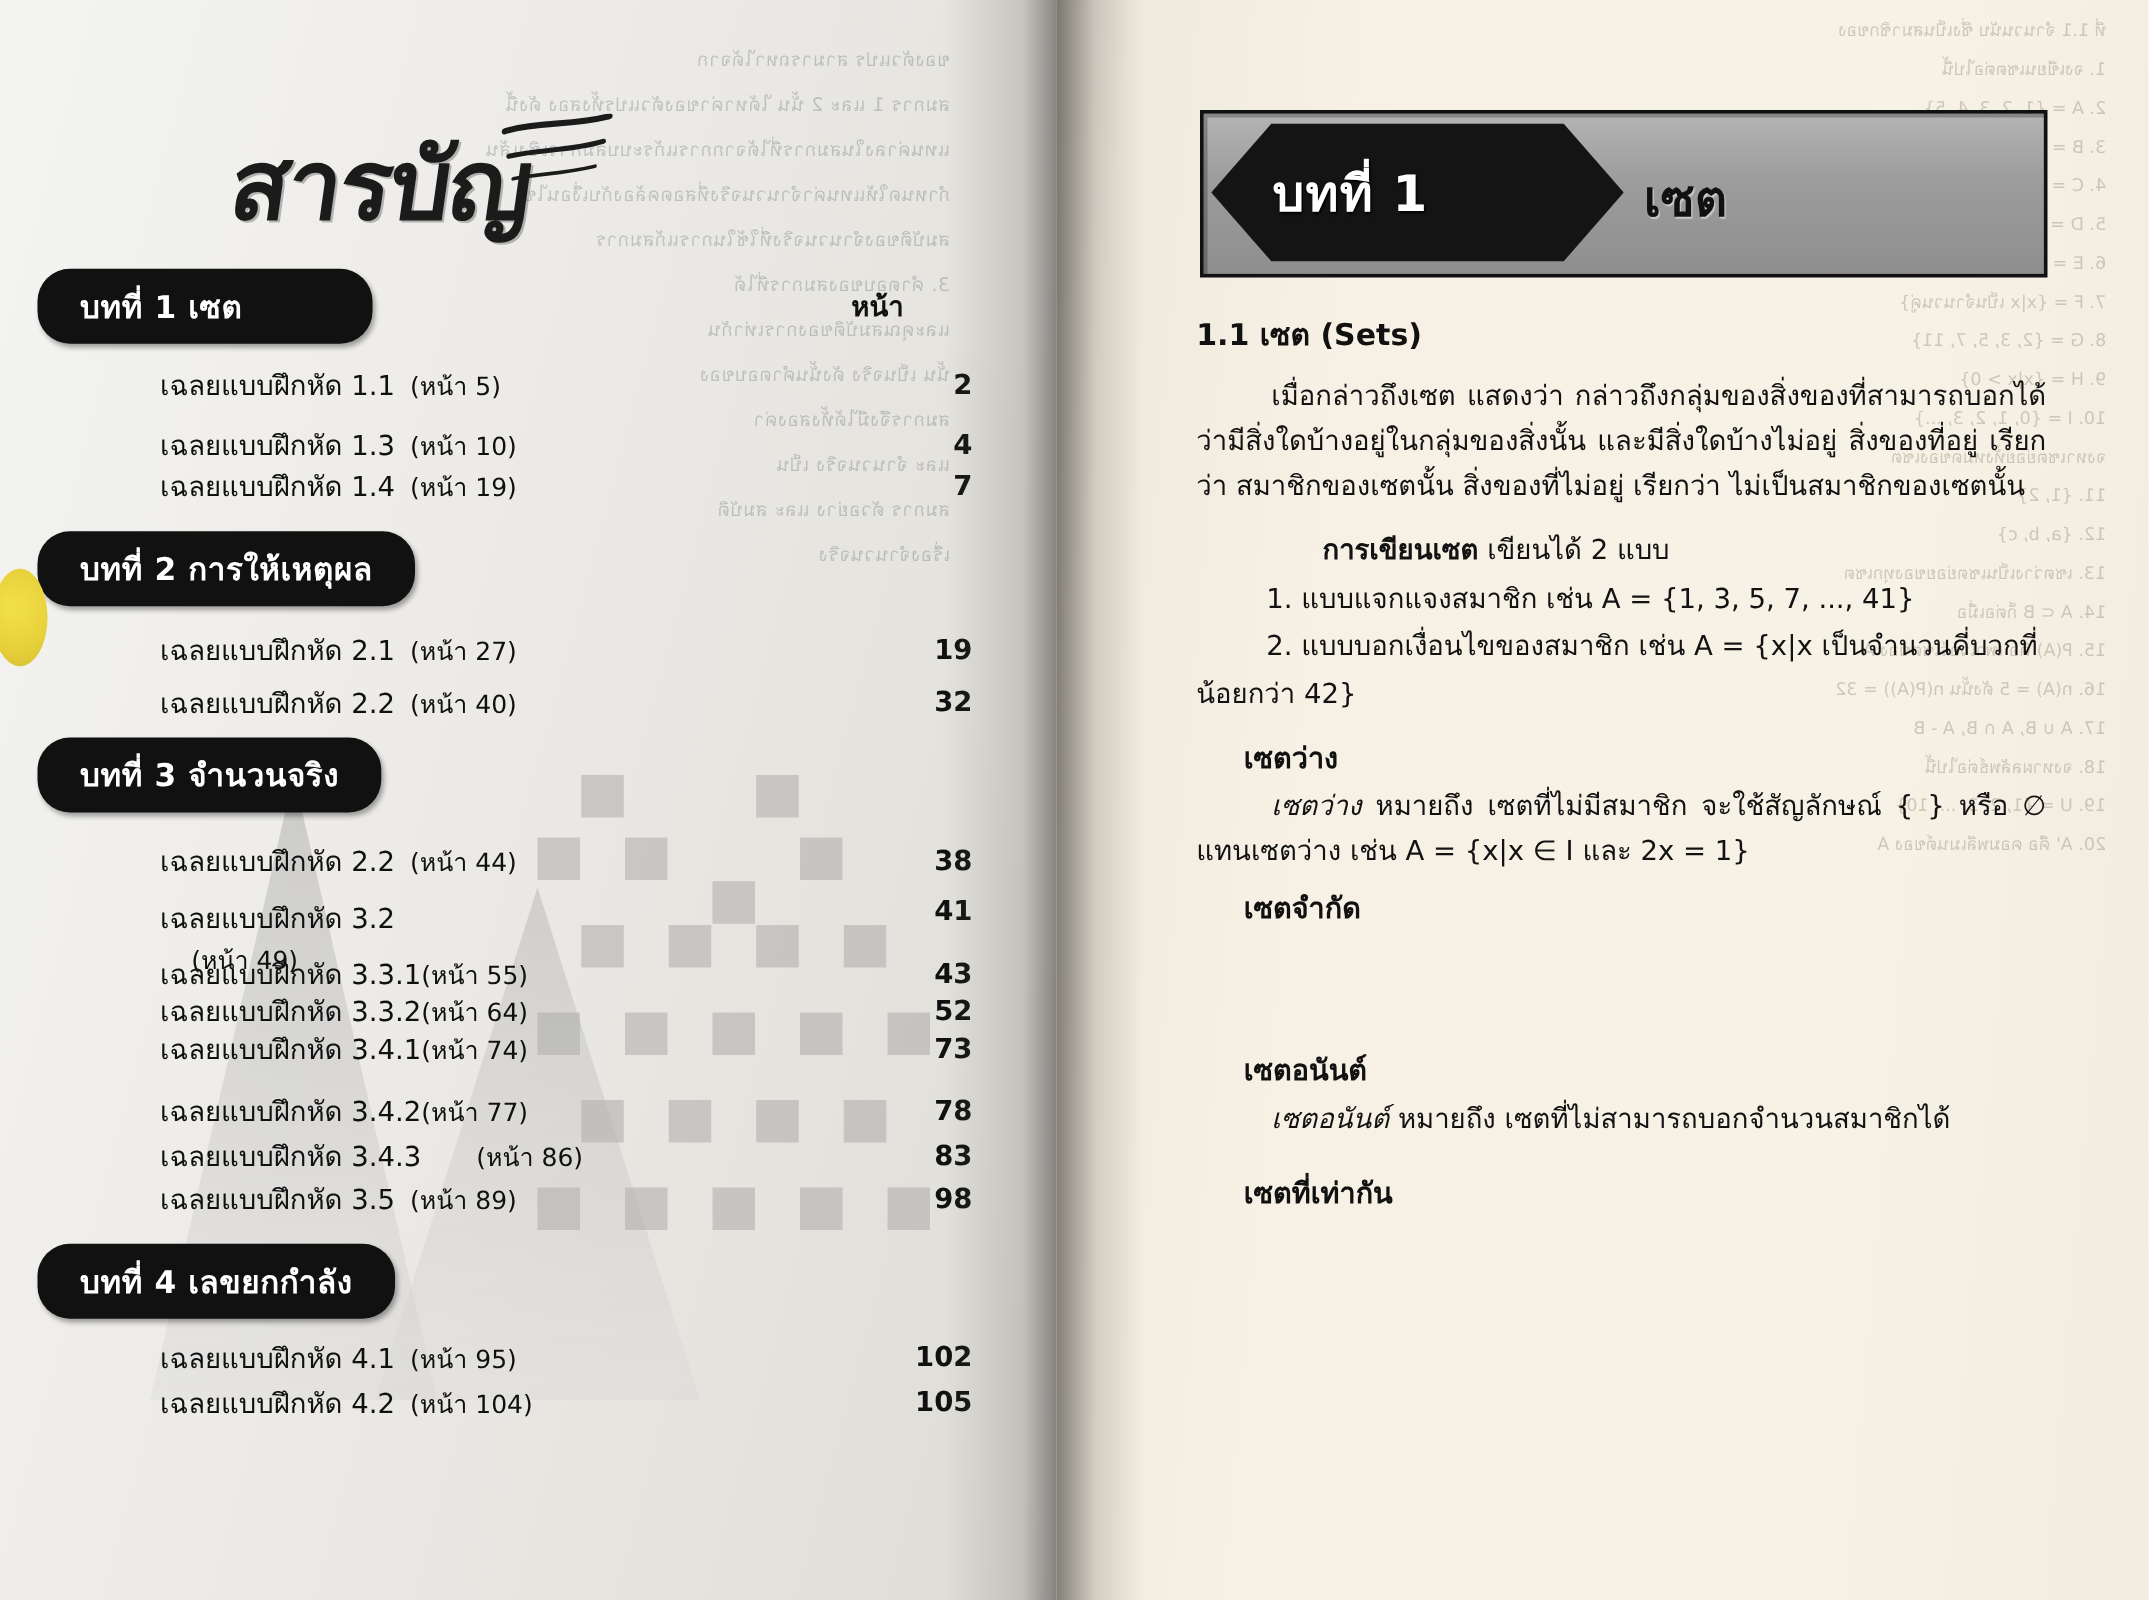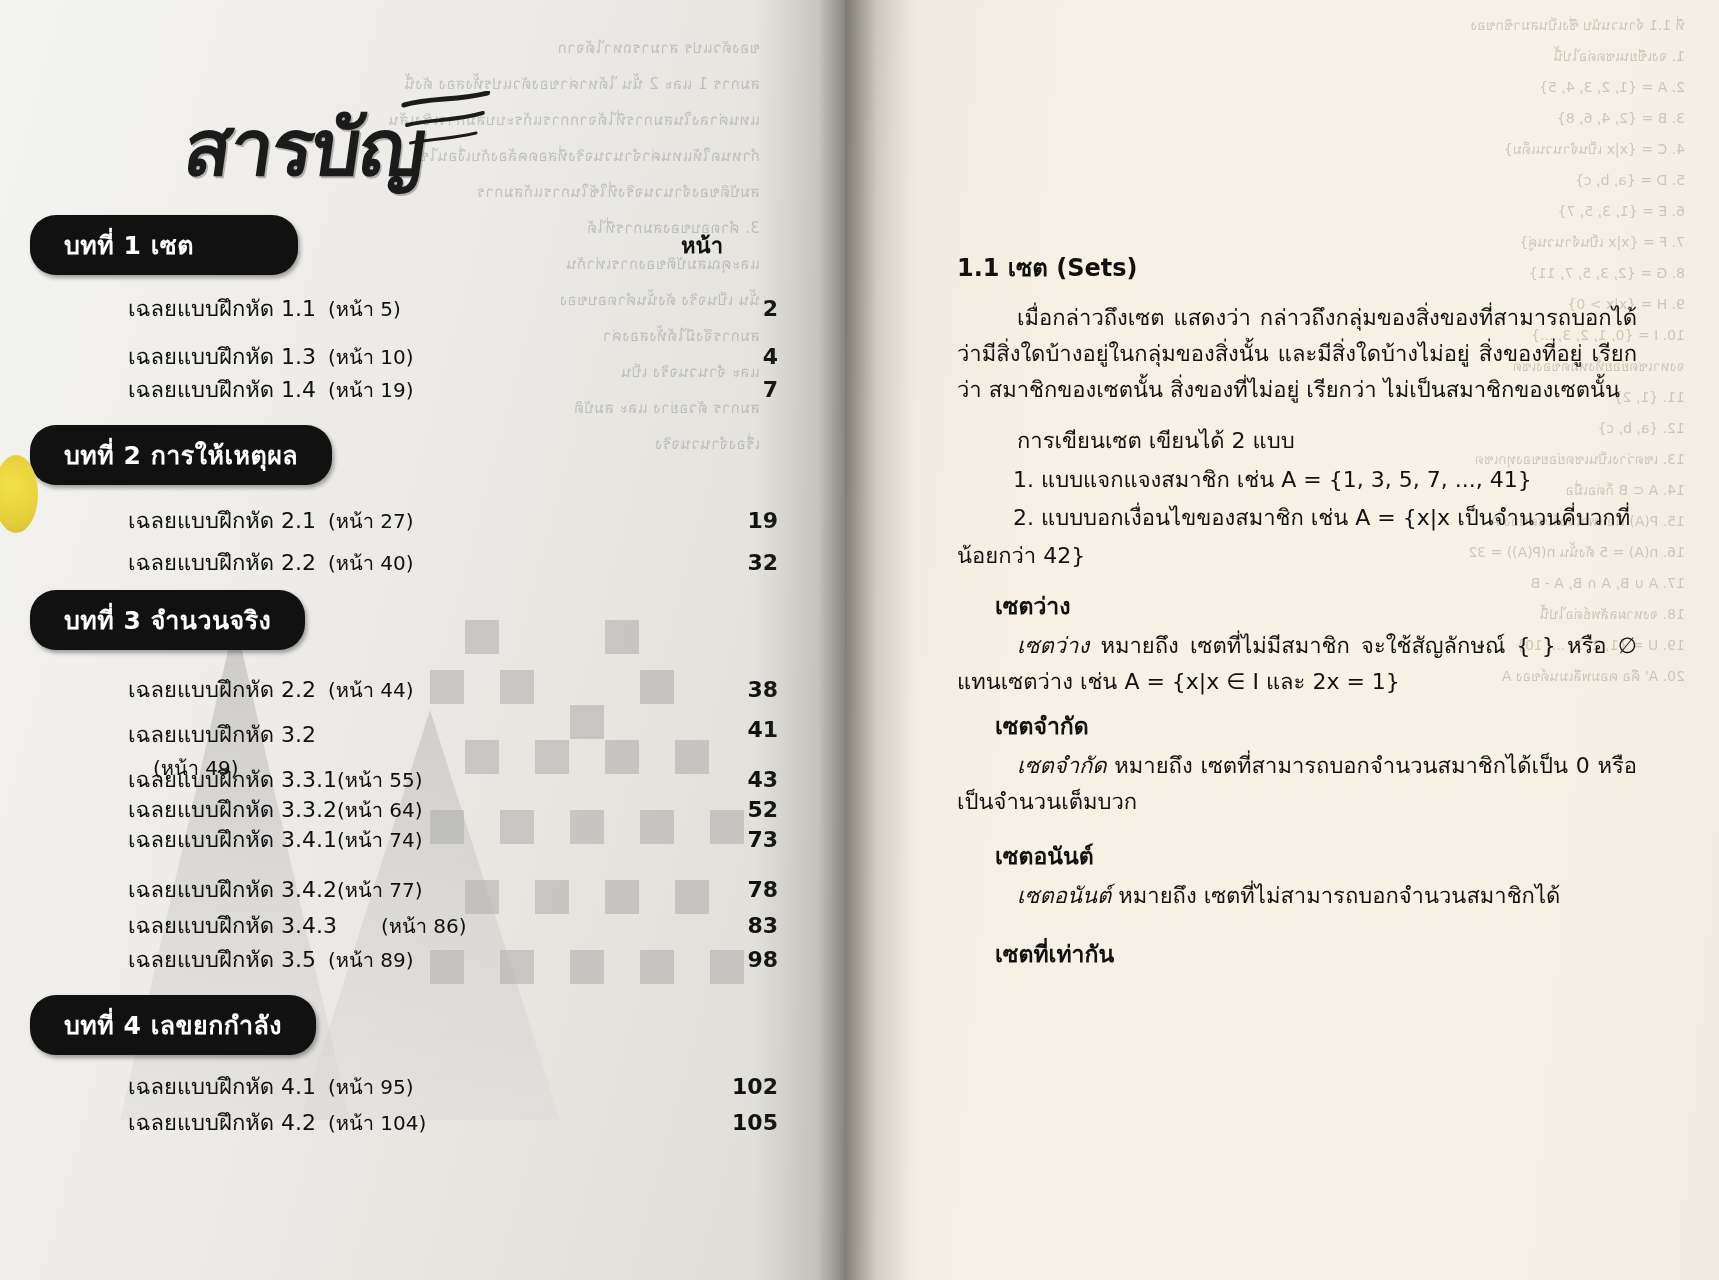--- a/index.html
+++ b/index.html
@@ -127,21 +127,21 @@
     position:absolute;left:150px;
     font-size:23px;font-weight:bold;color:#111;
   }
   .para{
     position:absolute;left:112px;width:680px;
     font-size:22px;line-height:36px;color:#121212;
     text-align:justify;
   }
   .para.indent{text-indent:60px;}
   .ital{font-style:italic;}
-  .bold{font-weight:normal;}
+  .bold{font-weight:bold;margin-left:41px;}
   .list-item{
     position:absolute;left:168px;width:630px;
     font-size:22px;line-height:36px;color:#121212;
   }
   
   .gutter{
     position:absolute;left:845px;top:0;width:30px;height:1280px;
     background:linear-gradient(90deg,rgba(0,0,0,.75) 0%,rgba(90,85,75,.35) 55%,rgba(255,255,255,0) 100%);
     pointer-events:none;
   }
@@ -336,42 +336,46 @@
         <div>13. เซตว่างเป็นเซตย่อยของทุกเซต</div>
         <div>14. A ⊂ B ก็ต่อเมื่อ</div>
         <div>15. P(A) คือ เพาเวอร์เซตของ A</div>
         <div>16. n(A) = 5 ดังนั้น n(P(A)) = 32</div>
         <div>17. A ∪ B, A ∩ B, A - B</div>
         <div>18. จงหาผลลัพธ์ต่อไปนี้</div>
         <div>19. U = {1, 2, 3, ..., 10}</div>
         <div>20. A' คือ คอมพลีเมนต์ของ A</div>
       </div>
 
+    <div class="chapter-banner">
+      <svg class="chev" viewBox="0 0 330 114" preserveAspectRatio="none">
+        <polygon points="0,57 48,2 282,2 330,57 282,112 48,112" fill="#141414"></polygon>
+      </svg>
+      <div class="chev-label">บทที่ 1</div>
+      <div class="banner-topic">เซต</div>
+    </div>
 
     <div class="sec-head" style="top:248px">1.1 เซต (Sets)</div>
 
     <div class="para indent" style="top:300px">เมื่อกล่าวถึงเซต แสดงว่า กล่าวถึงกลุ่มของสิ่งของที่สามารถบอกได้ว่ามีสิ่งใดบ้างอยู่ในกลุ่มของสิ่งนั้น และมีสิ่งใดบ้างไม่อยู่ สิ่งของที่อยู่ เรียกว่า สมาชิกของเซตนั้น สิ่งของที่ไม่อยู่ เรียกว่า ไม่เป็นสมาชิกของเซตนั้น</div>
 
     <div class="para" style="top:423px;left:172px;width:620px">
       <span class="bold">การเขียนเซต</span><span> เขียนได้ 2 แบบ</span>
     </div>
 
     <div class="list-item" style="top:462px">1.   แบบแจกแจงสมาชิก เช่น A = {1, 3, 5, 7, ..., 41}</div>
     <div class="list-item" style="top:500px">2.   แบบบอกเงื่อนไขของสมาชิก เช่น A = {x|x เป็นจำนวนคี่บวกที่</div>
     <div class="para" style="top:538px">น้อยกว่า 42}</div>
 
     <div class="sub-head" style="top:588px">เซตว่าง</div>
     <div class="para indent" style="top:628px">
       <span class="ital">เซตว่าง</span><span> หมายถึง เซตที่ไม่มีสมาชิก จะใช้สัญลักษณ์ {  } หรือ ∅ แทนเซตว่าง เช่น A = {x|x ∈ I และ 2x = 1}</span>
     </div>
 
     <div class="sub-head" style="top:708px">เซตจำกัด</div>
-    <div class="para indent" style="top:748px">
-      <span class="ital">เซตจำกัด</span><span> หมายถึง เซตที่สามารถบอกจำนวนสมาชิกได้เป็น 0 หรือเป็นจำนวนเต็มบวก</span>
-    </div>
 
     <div class="sub-head" style="top:838px">เซตอนันต์</div>
     <div class="para indent" style="top:878px">
       <span class="ital">เซตอนันต์</span><span> หมายถึง เซตที่ไม่สามารถบอกจำนวนสมาชิกได้</span>
     </div>
 
     <div class="sub-head" style="top:936px">เซตที่เท่ากัน</div>
 
   </div>
 </div>

